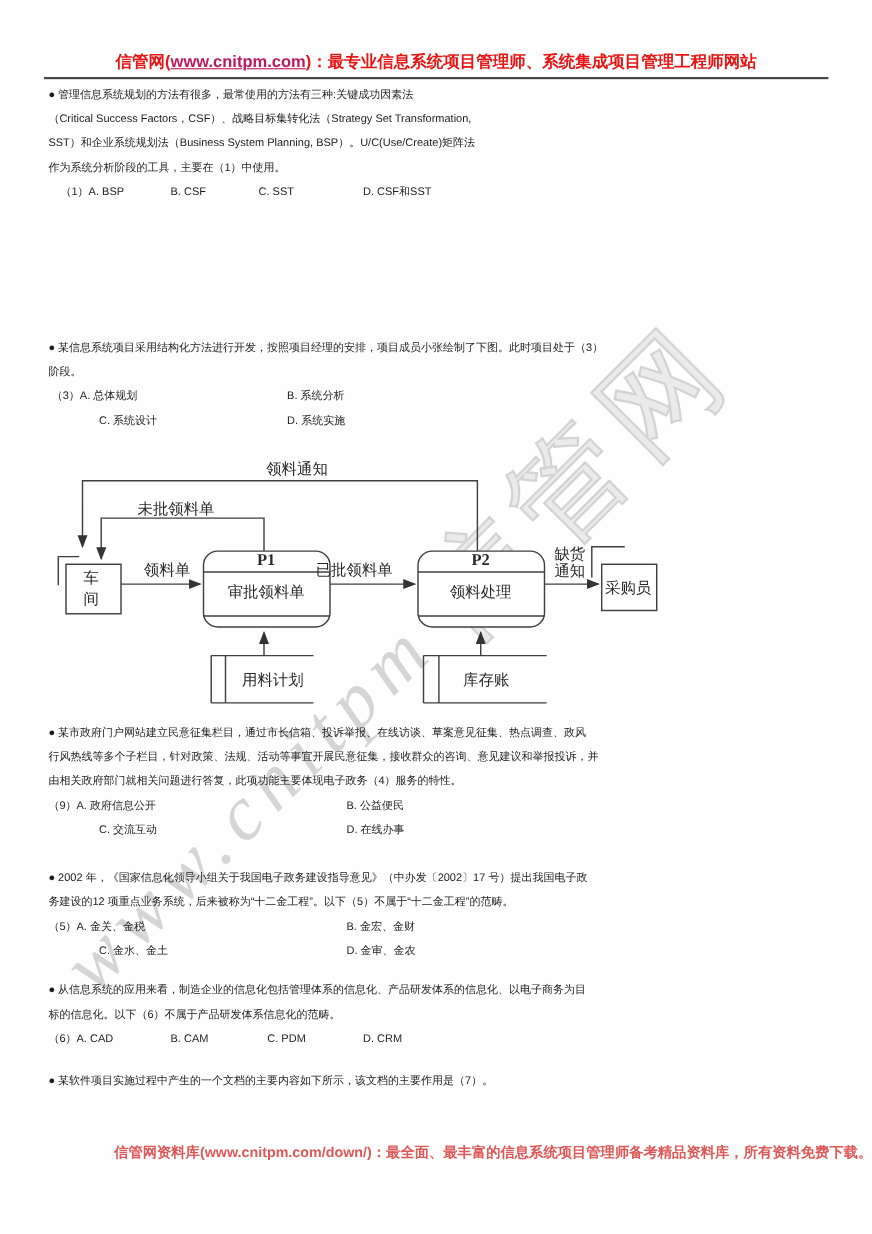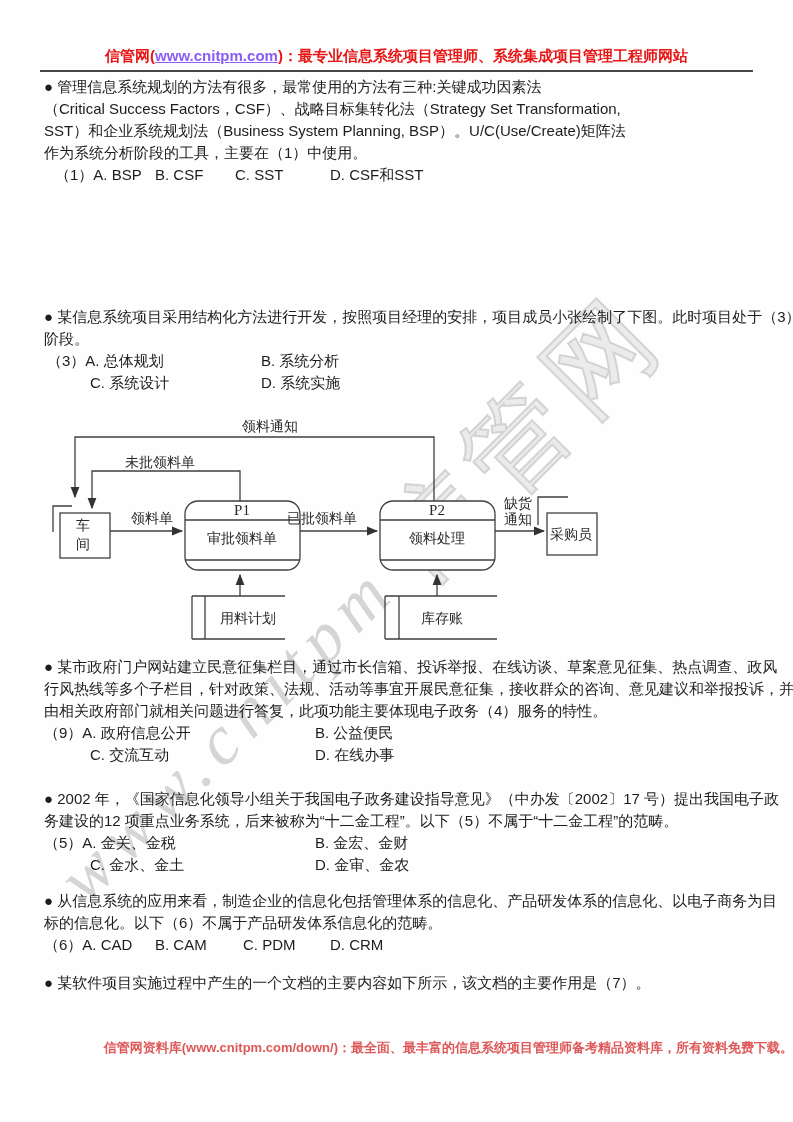--- a/index.html
+++ b/index.html
@@ -22,38 +22,38 @@
   .wm-cjk{
     font-size:104px;letter-spacing:14px;color:#e7e7e7;
     -webkit-text-stroke:2px #c9c9c9;font-family:"Liberation Sans",sans-serif;
   }
   .content{position:absolute;inset:0;z-index:2;}
   
   .hdr{
     position:absolute;left:0;top:47px;width:100%;text-align:center;
     font-size:15px;font-weight:bold;color:#e81515;white-space:nowrap;
   }
-  .hdr a{color:#8b5cf6;text-decoration:underline;}
+  .hdr a{color:#be185d;text-decoration:underline;}
   .hdr-rule{position:absolute;left:40px;top:70px;width:713px;height:2px;background:#474747;}
   .ftr{
     position:absolute;left:0;top:1039px;width:100%;text-align:right;
     font-size:13px;font-weight:bold;color:#de5858;white-space:nowrap;
   }
   .ftr a{color:#de5858;text-decoration:none;}
   
-  .q{position:absolute;left:44px;width:720px;font-size:15px;line-height:22px;}
+  .q{position:absolute;left:44px;width:720px;font-size:10px;line-height:22px;}
   .q .ln{white-space:nowrap;height:22px;}
   .orow{position:relative;height:22px;}
   .orow span{position:absolute;top:0;white-space:nowrap;}
   
   .diagram{position:absolute;left:50px;top:418px;width:560px;height:232px;}
   .diagram svg{position:absolute;left:0;top:0;}
   .dlbl{position:absolute;font-size:14px;color:#2a2a2a;white-space:nowrap;line-height:16px;}
   .dlbl.ctr{transform:translateX(-50%);}
-  .pid{font-family:"Liberation Serif","DejaVu Serif",serif;font-weight:normal;font-size:15px;}
+  .pid{font-family:"Liberation Serif","DejaVu Serif",serif;font-weight:bold;font-size:15px;}
   .wrap2{white-space:normal;word-break:break-all;text-align:left;}
 </style>
 </head>
 <body>
 
 <div class="page">
 
   <div class="watermark">
     <span class="wm-latin">www.cnitpm</span>
     <span class="wm-cjk">信管网</span>

